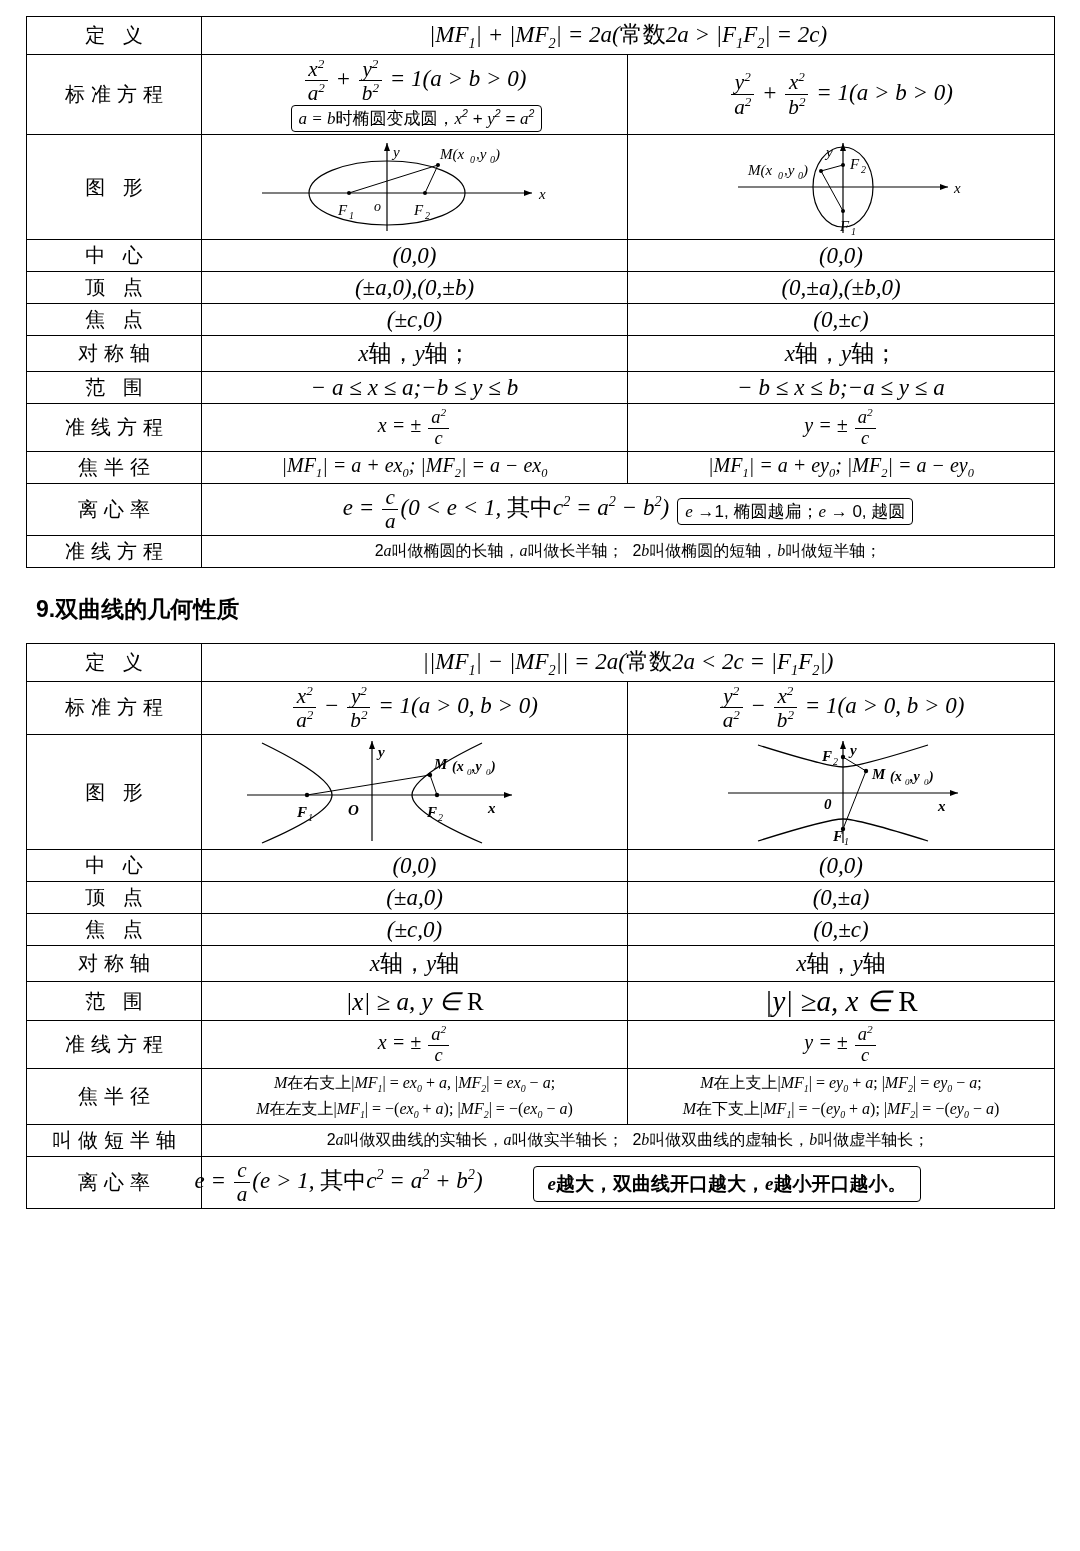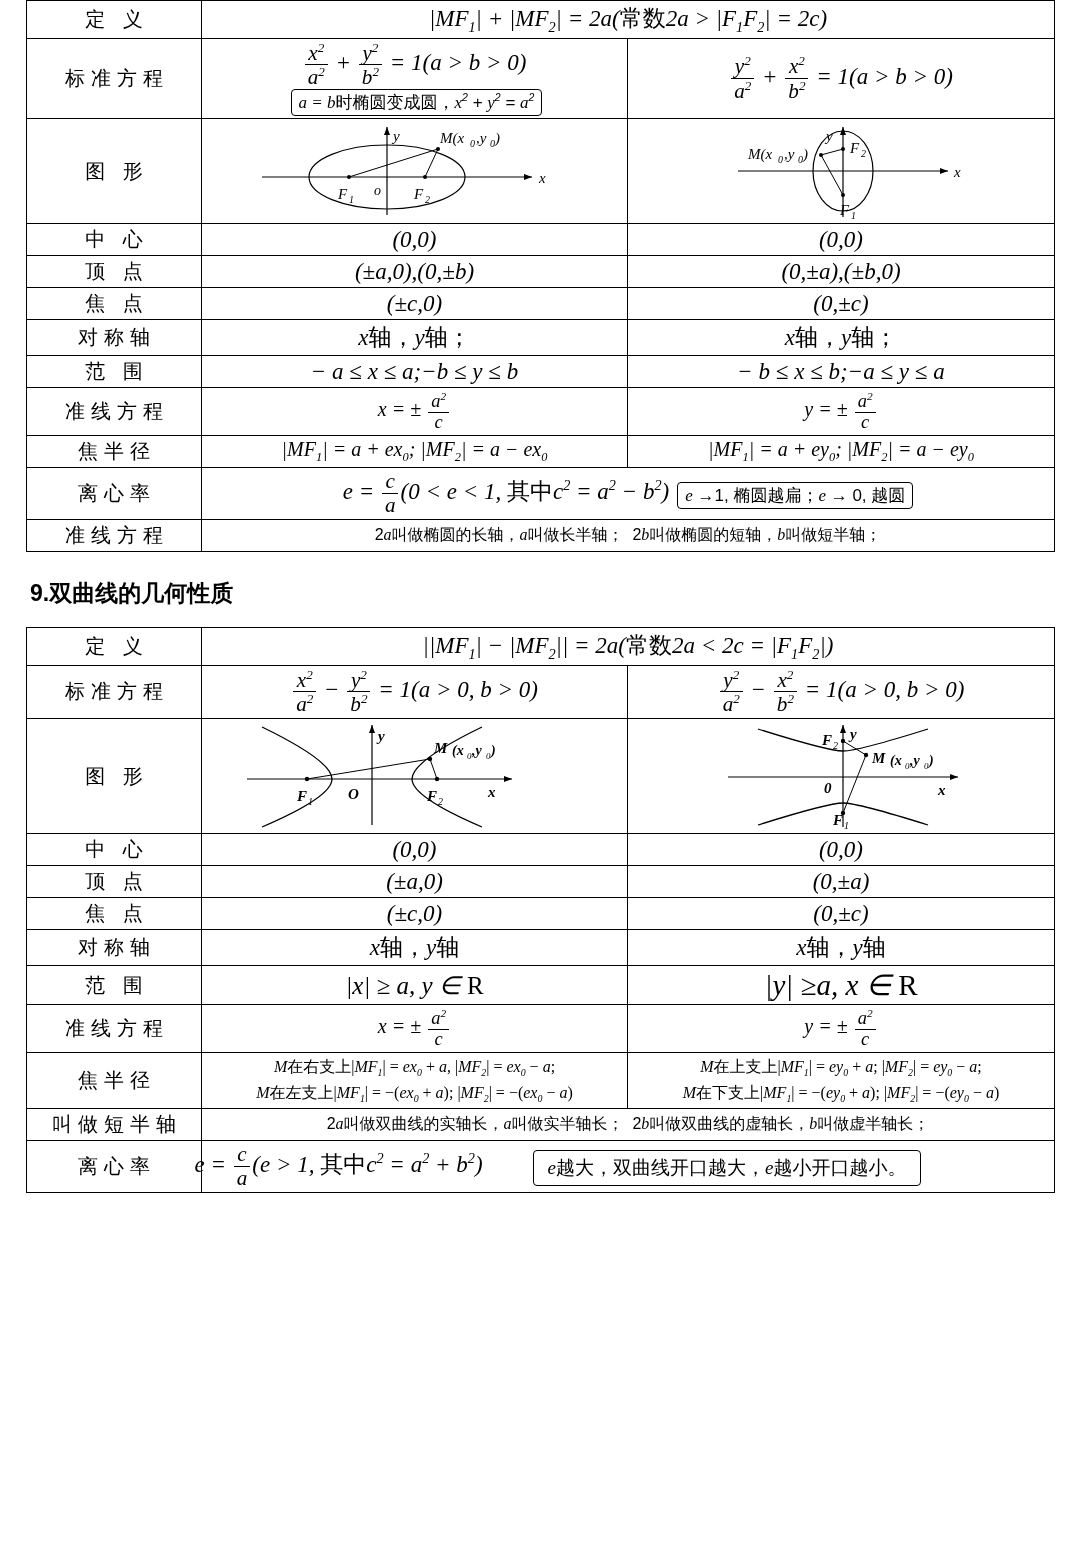--- a/index.html
+++ b/index.html
@@ -9,21 +9,21 @@
   }
   body {
     width: 1080px;
     height: 1551px;
     font-family: "Liberation Serif", serif;
     color: #000;
     position: relative;
     overflow: hidden;
   }
   .page {
-    padding: 0 26px;
+    padding: 16px 26px;
     box-sizing: border-box;
     width: 1080px;
   }
   table.spec {
     border-collapse: collapse;
     width: 1028px;
     table-layout: fixed;
     border: 1.5px solid #000;
   }
   table.spec td {
@@ -71,21 +71,21 @@
     font-style: normal;
     font-family: "Liberation Sans", sans-serif;
     white-space: nowrap;
     vertical-align: middle;
   }
   .boxed .it { font-style: italic; font-family: "Liberation Serif", serif; }
   .section-title {
     font-family: "Liberation Sans", sans-serif;
     font-size: 23px;
     font-weight: 700;
-    margin: 26px 0 18px 4px;
+    margin: 26px 0 18px 10px;
   }
   .fig-cell { padding: 0 !important; height: 100px; }
   .two-line { line-height: 1.55; }
   .small-note {
     font-size: 16px;
     font-style: normal;
     font-family: "Liberation Sans", sans-serif;
     text-align: left;
     padding-left: 14px;
   }
@@ -377,19 +377,19 @@
       <td class="label">叫做短半轴</td>
       <td colspan="2" class="small-note">
         2<span class="it">a</span>叫做双曲线的实轴长，<span class="it">a</span>叫做实半轴长；&nbsp; 2<span class="it">b</span>叫做双曲线的虚轴长，<span class="it">b</span>叫做虚半轴长；
       </td>
     </tr>
 
     <tr>
       <td class="label">离心率</td>
       <td colspan="2">
         <span class="math big" style="margin-left:-140px"><span class="it">e</span> = <span class="frac"><span class="num"><span class="it">c</span></span><span class="den"><span class="it">a</span></span></span>(<span class="it">e</span> &gt; 1, <span class="cn">其中</span><span class="it">c</span><sup>2</sup> = <span class="it">a</span><sup>2</sup> + <span class="it">b</span><sup>2</sup>)</span>
-        <span class="boxed" style="margin-left:46px;font-weight:400;font-size:19px;padding:4px 14px"><span class="it">e</span>越大，双曲线开口越大，<span class="it">e</span>越小开口越小。</span>
+        <span class="boxed" style="margin-left:46px;font-weight:700;font-size:19px;padding:4px 14px"><span class="it">e</span>越大，双曲线开口越大，<span class="it">e</span>越小开口越小。</span>
       </td>
     </tr>
   </tbody>
     </table>
 
 </div>
 
 </body></html>

